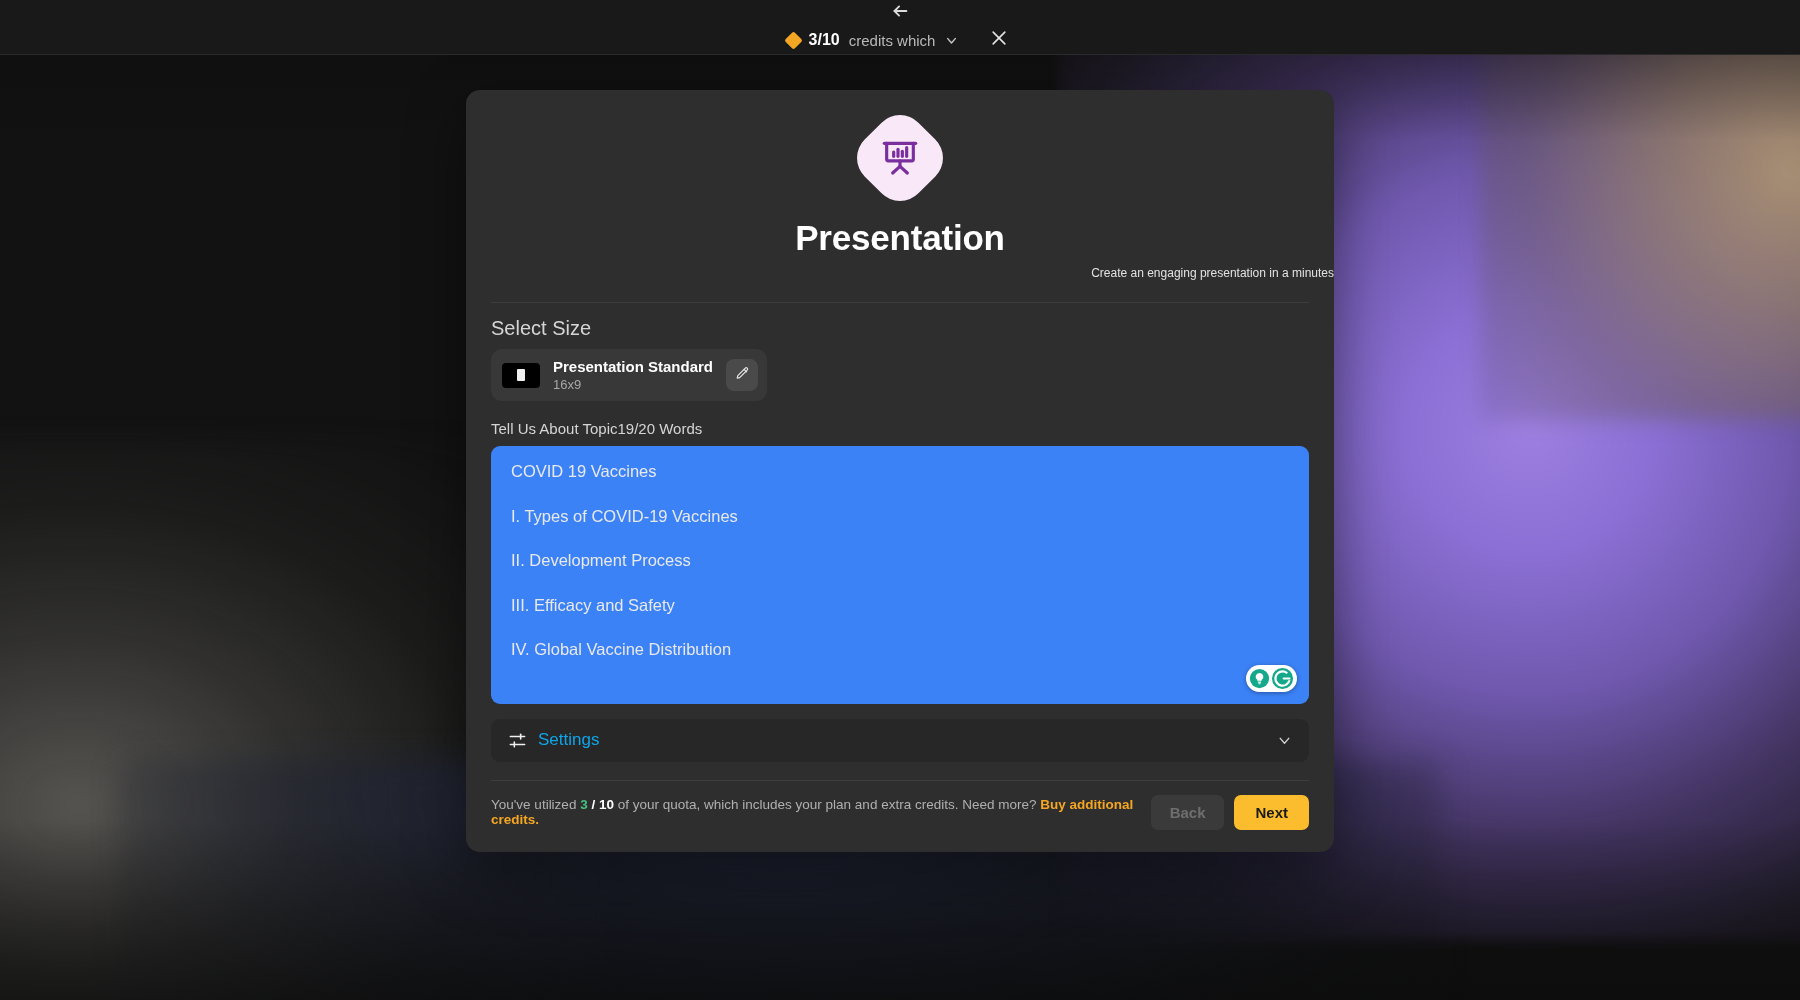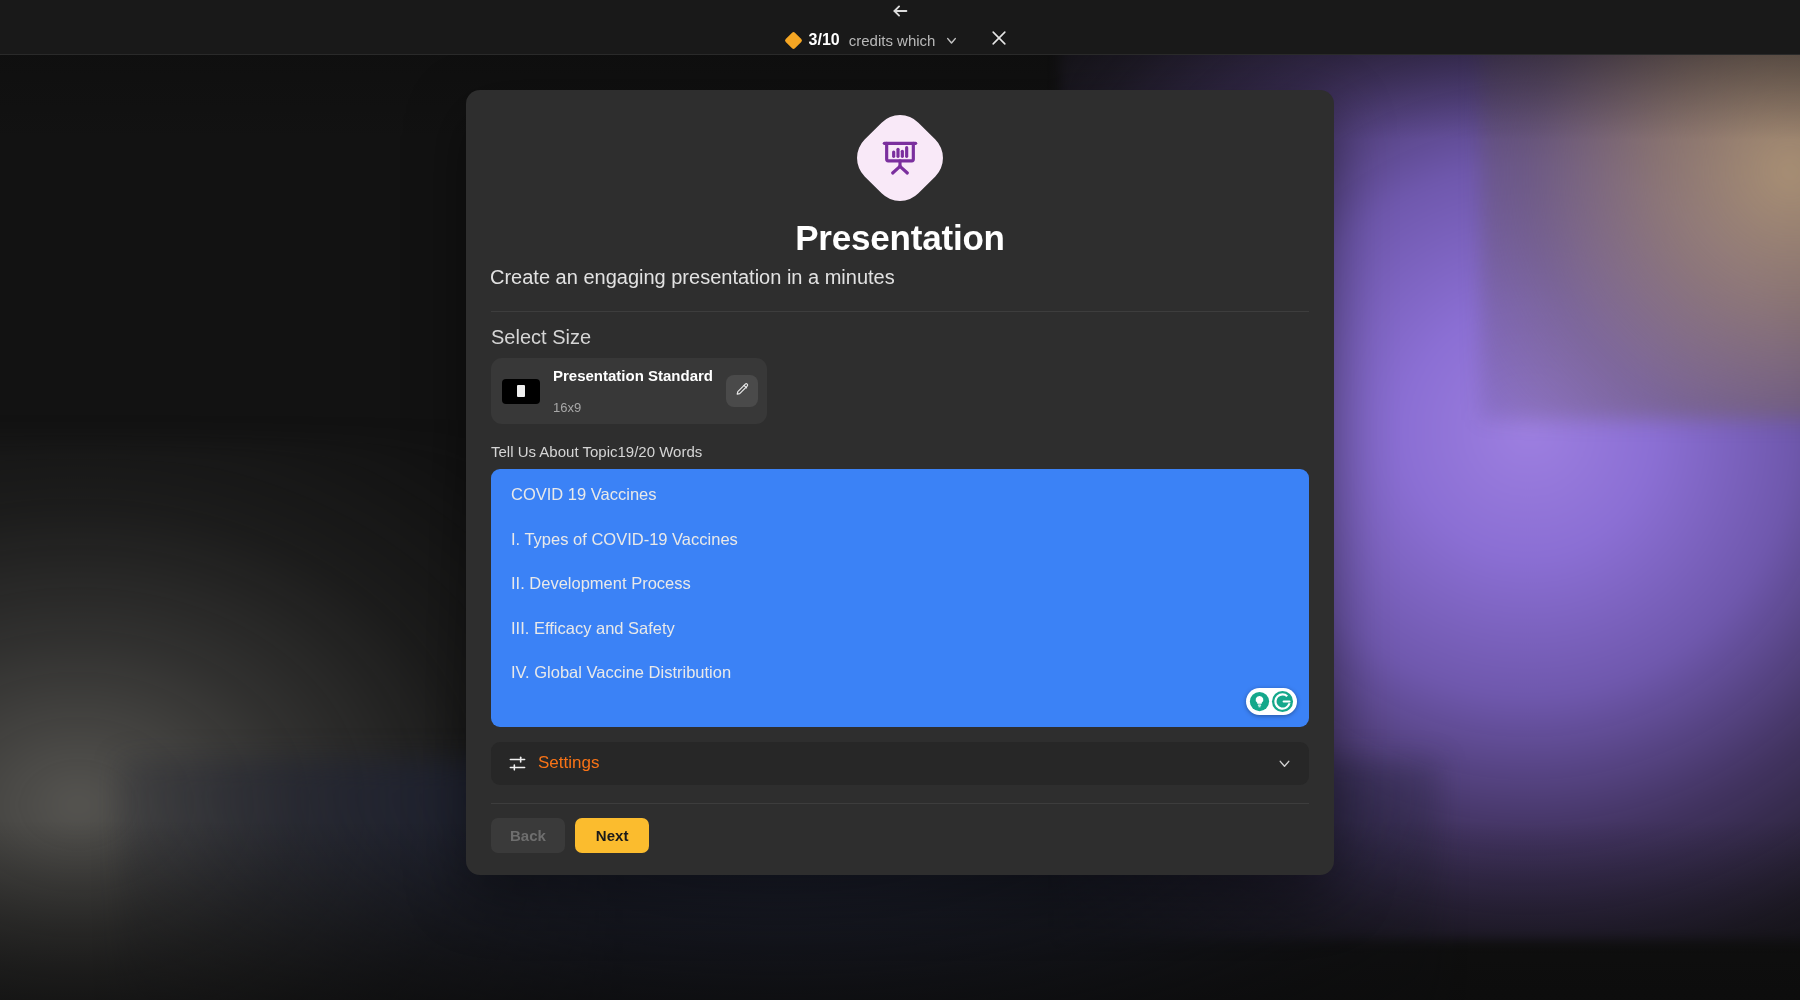--- a/index.html
+++ b/index.html
@@ -141,26 +141,25 @@
 
   #page-title {
     text-align: center;
     color: #ffffff;
     font-size: 35px;
     font-weight: bold;
     letter-spacing: -0.2px;
     line-height: 1.15;
   }
   #page-subtitle {
-    text-align: left;
+    text-align: right;
     color: #e2e2e2;
-    font-size: 20px;
+    font-size: 12px;
     margin-top: 8px;
     font-weight: normal;
-    padding-left: 24px;
   }
 
   .divider {
     height: 1px;
     background: #3d3d3d;
     margin: 22px 25px 0 25px;
   }
 
   .body-pad { padding: 0 25px; }
 
@@ -186,21 +185,21 @@
     background: #000000;
     border-radius: 4px;
     display: flex; align-items: center; justify-content: center;
     flex: none;
   }
   #size-thumb-inner {
     width: 8px; height: 12px;
     background: #f0f0f0;
     border-radius: 1px;
   }
-  #size-text { display: flex; flex-direction: column; gap: 16px; min-width: 146px;}
+  #size-text { display: flex; flex-direction: column; gap: 2px; min-width: 146px;}
   #size-name { color: #ffffff; font-size: 15px; font-weight: bold; }
   #size-ratio { color: #a8a8a8; font-size: 13px; }
   #size-edit-btn {
     width: 32px; height: 32px;
     background: #4a4a4a;
     border-radius: 8px;
     display: flex; align-items: center; justify-content: center;
     cursor: pointer;
     flex: none;
   }
@@ -251,21 +250,21 @@
     background: #272727;
     border-radius: 9px;
     height: 43px;
     display: flex;
     align-items: center;
     justify-content: space-between;
     padding: 0 16px 0 17px;
     cursor: pointer;
   }
   #settings-left { display: flex; align-items: center; gap: 11px; }
-  #settings-label { color: #f97316; font-size: 17px; }
+  #settings-label { color: #0ea5e9; font-size: 17px; }
 
   #footer-divider {
     height: 1px;
     background: #3d3d3d;
     margin: 18px 25px 0 25px;
   }
 
   #footer {
     display: flex;
     align-items: center;
@@ -442,20 +441,23 @@
           <polyline points="6,9 12,16 18,9"></polyline>
         </svg>
       </span>
     </div>
 
   </div>
 
   <div id="footer-divider"></div>
 
   <div id="footer">
+    <div id="quota-text">
+      <span>You've utilized </span><span id="quota-used">3</span><span id="quota-sep" style="color:#ffffff;font-weight:bold;"> / </span><span id="quota-total">10</span><span> of your quota, which includes your plan and extra credits. Need more? </span><span id="buy-link">Buy additional credits.</span>
+    </div>
 
     <div class="footer-btns">
       <button id="back-btn">Back</button>
       <button id="next-btn">Next</button>
     </div>
   </div>
 
 </div>
 
 </body></html>

